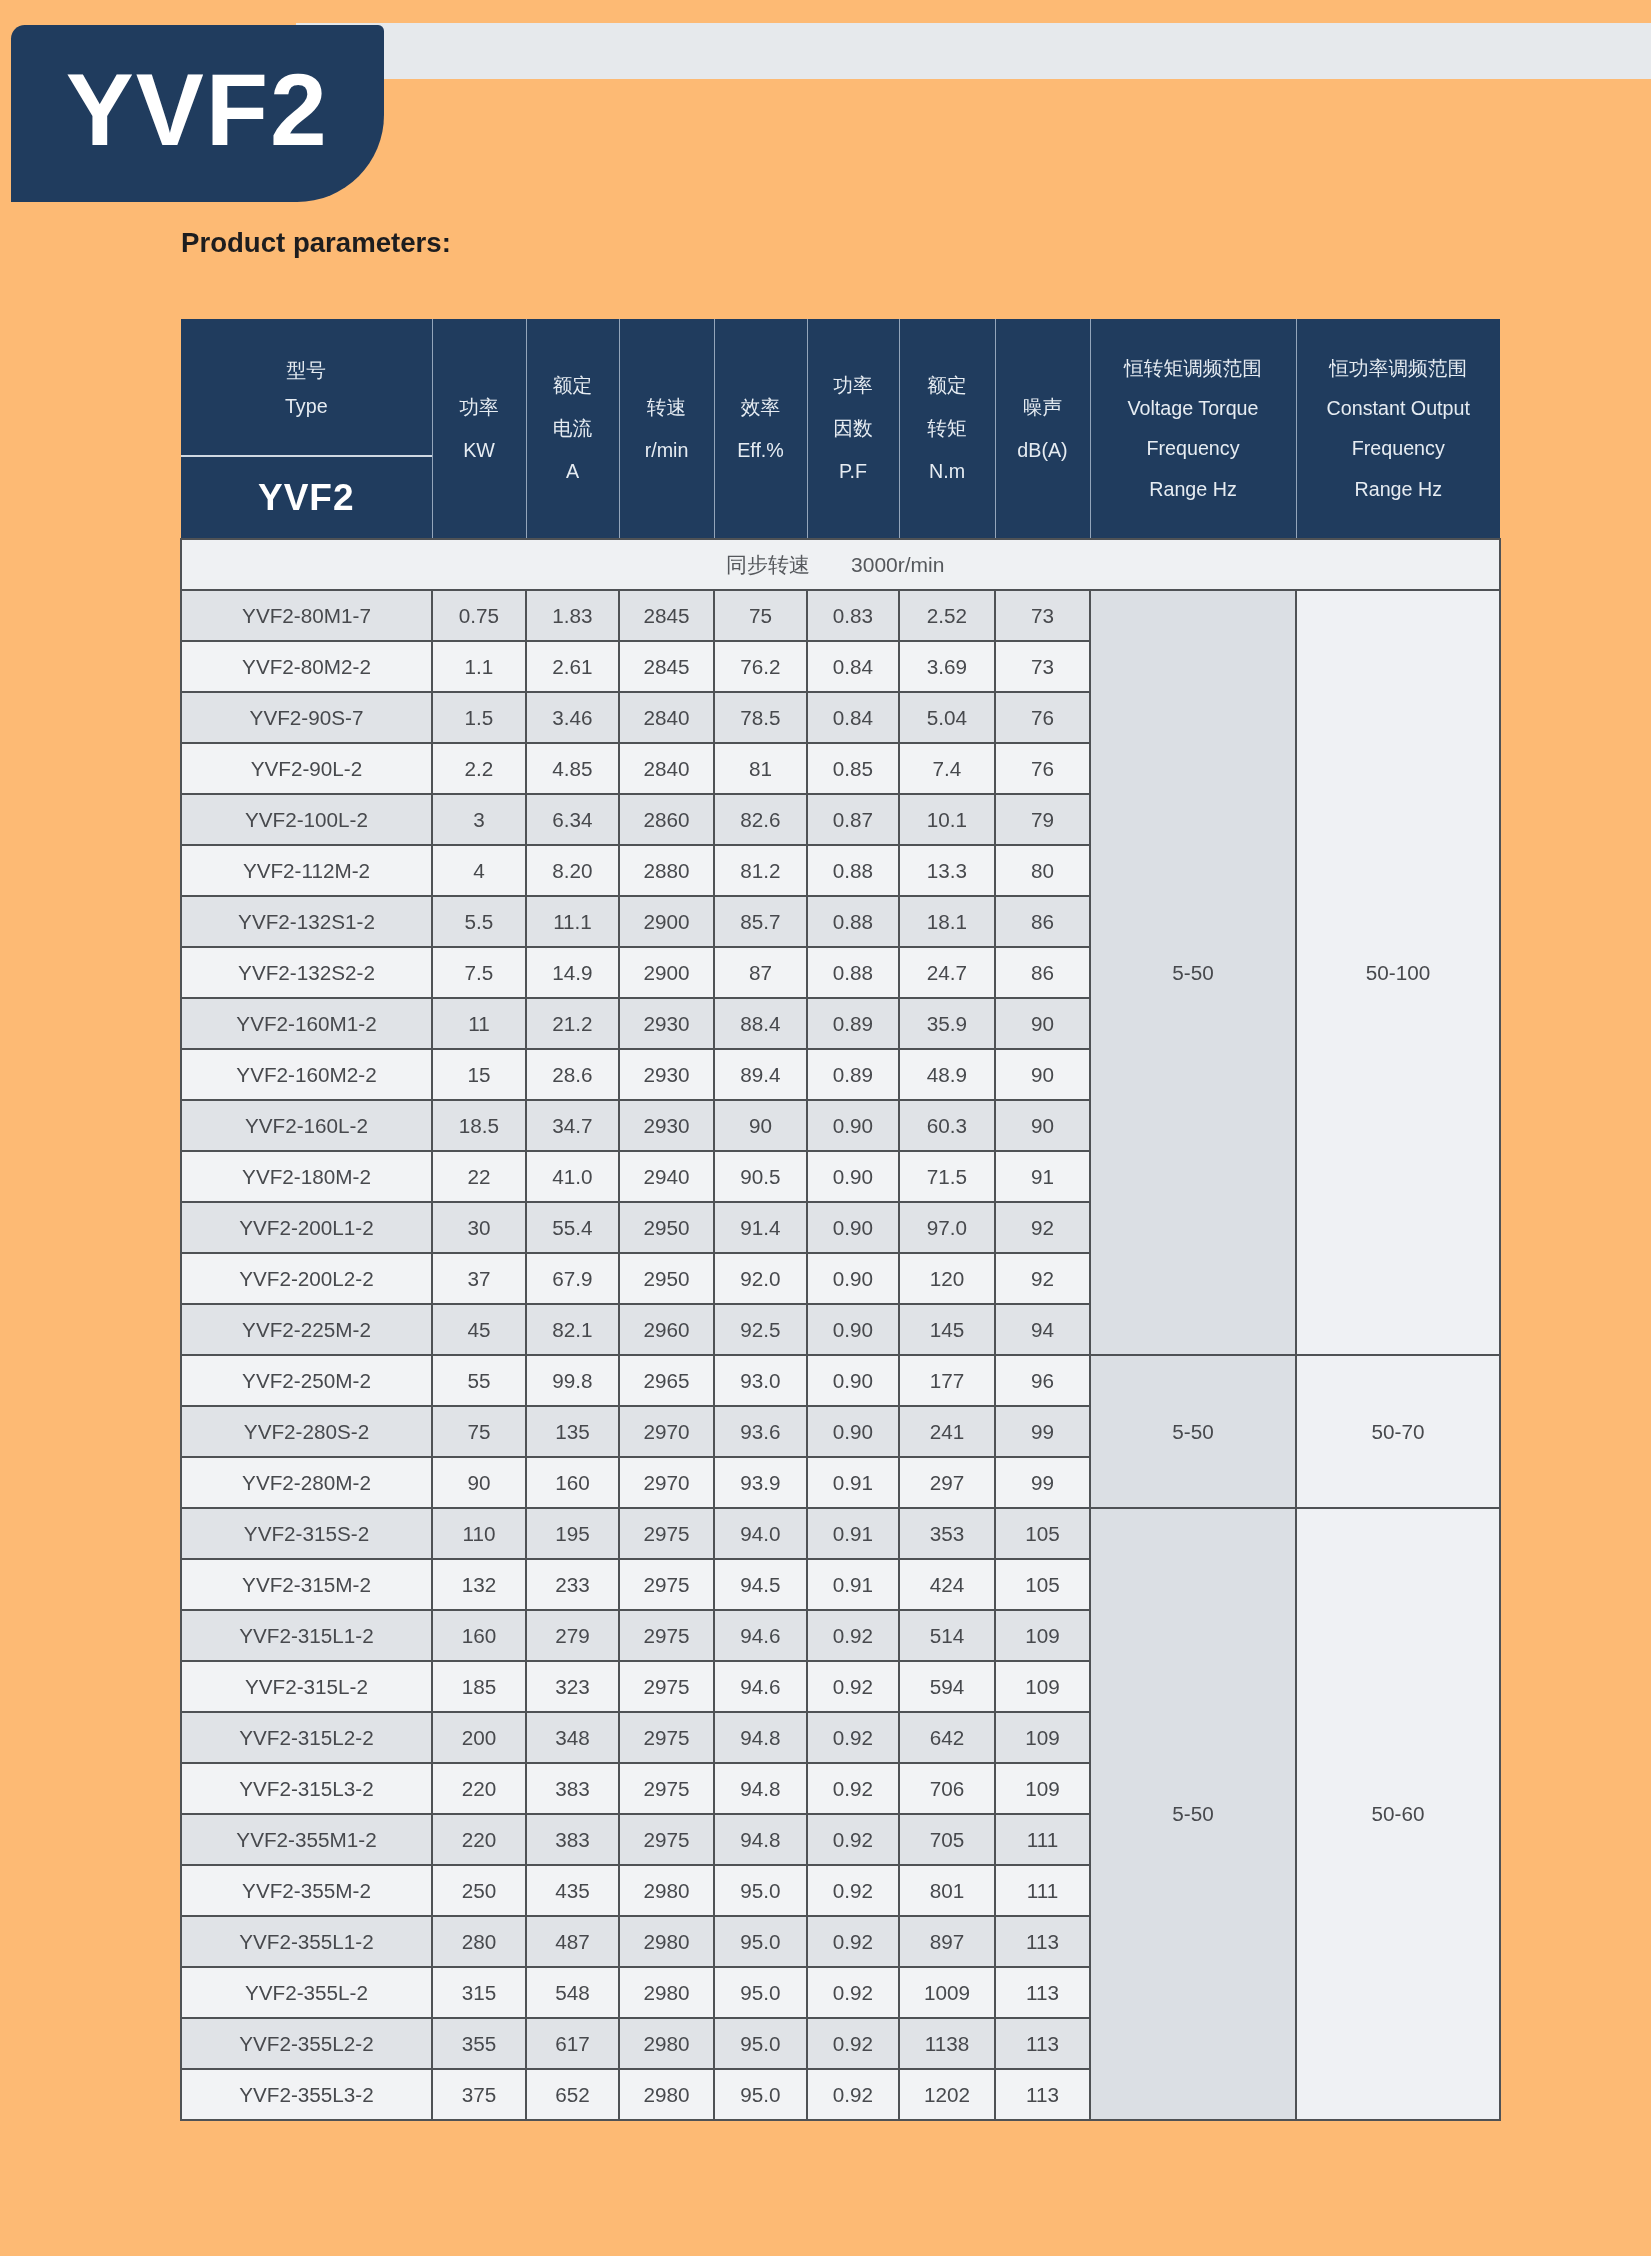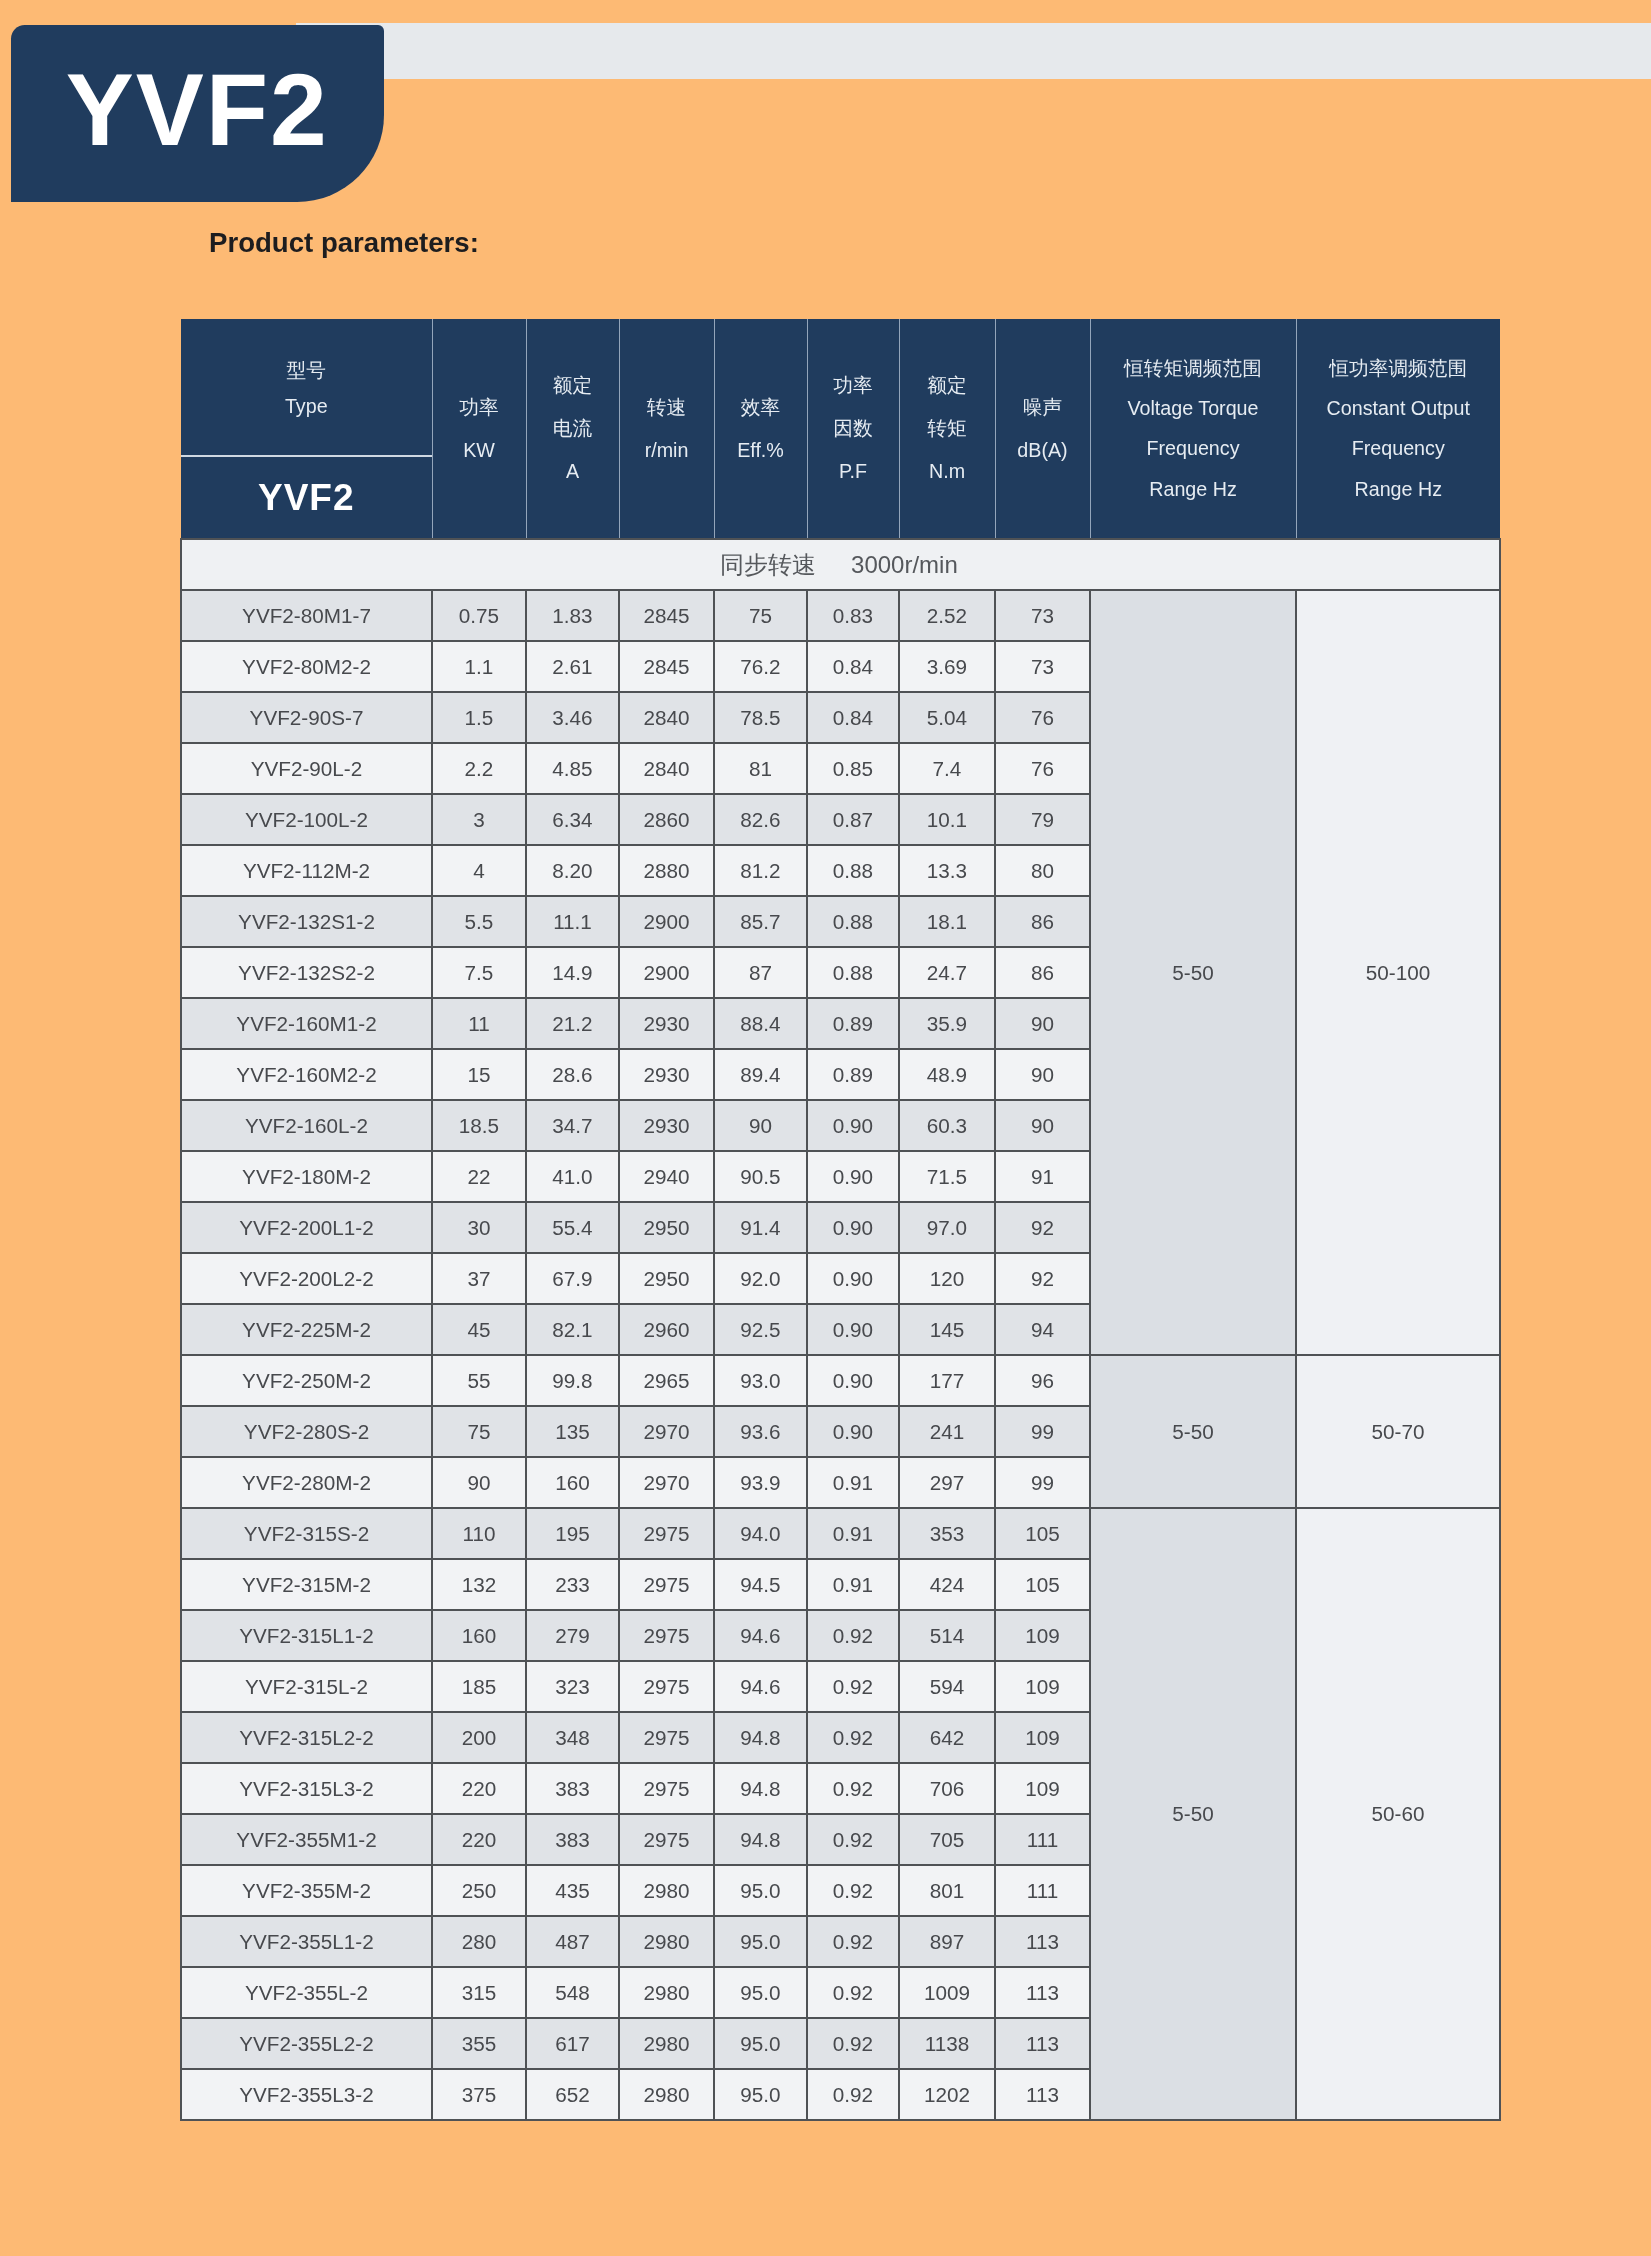--- a/index.html
+++ b/index.html
@@ -5,41 +5,41 @@
   html,body{margin:0;padding:0;background:#ffffff;}
   body{font-family:"Liberation Sans", sans-serif;}
   #canvas{position:relative;width:1652px;height:2257px;background:#fdba74;overflow:hidden;}
 
   
   .top-band{position:absolute;left:296px;right:0;top:22.7px;height:56px;background:#e6e9ec;}
   .logo-block{position:absolute;left:10.8px;top:24.6px;width:373px;height:177px;
     background:#203c5e;border-radius:13.8px 5.9px 87px 0;display:flex;align-items:center;justify-content:center;}
   .logo-text{color:#ffffff;font-weight:bold;font-size:102px;letter-spacing:2px;line-height:1;padding-bottom:5.9px;}
 
-  .page-title{position:absolute;left:181px;top:227px;font-size:27.6px;font-weight:bold;color:#1d1d1f;margin-left:28px;}
+  .page-title{position:absolute;left:181px;top:227px;font-size:27.6px;font-weight:bold;color:#1d1d1f;}
   .page-subtitle{position:absolute;left:181px;top:275px;font-size:21.7px;color:#525558;letter-spacing:0.2px;}
 
   
   table.params{position:absolute;left:180px;top:319px;width:1316px;border-collapse:collapse;table-layout:fixed;}
   table.params th{background:#203c5e;color:#e6ecf2;font-weight:normal;font-size:19.7px;
     border:none;border-right:1px solid #93a5ba;vertical-align:middle;padding:0;}
   table.params th:last-child{border-right:none;}
   th .hlines{display:flex;flex-direction:column;justify-content:center;align-items:center;height:219px;row-gap:22px;}
   th .hlines span{line-height:20.7px;}
   th.freq-head .hlines{row-gap:19.7px;}
 
   .type-head{display:flex;flex-direction:column;height:219px;}
   .type-top{height:136px;display:flex;flex-direction:column;justify-content:center;align-items:center;row-gap:11px;}
   .type-sep{border-top:2px solid #cfd8e2;width:100%;}
   .type-bottom{flex:1;display:flex;align-items:center;justify-content:center;
     font-size:37px;font-weight:bold;color:#ffffff;letter-spacing:1px;}
 
   tr.sync-row td{height:46px;background:#eff1f3;border:2px solid #4f5255;border-top:none;padding:0;}
   .sync-wrap{position:relative;width:100%;height:100%;}
-  .sync-wrap span{position:absolute;top:50%;transform:translateY(-50%);font-size:24px;color:#55585c;white-space:nowrap;}
+  .sync-wrap span{position:absolute;top:50%;transform:translateY(-50%);font-size:21px;color:#55585c;white-space:nowrap;}
   .sync-label{left:40%;width:9%;text-align:center;}
   .sync-value{left:50.8%;}
 
   table.params td{border:2px solid #4f5255;text-align:center;vertical-align:middle;
     font-size:20.7px;color:#47494d;height:49px;padding:0;}
   tr.r-dark td{background:#e0e3e7;}
   tr.r-light td{background:#f2f3f5;}
   td.ct-cell{background:#dbdfe4 !important;font-size:21.7px;}
   td.co-cell{background:#eff1f4 !important;font-size:21.7px;}
 </style>

